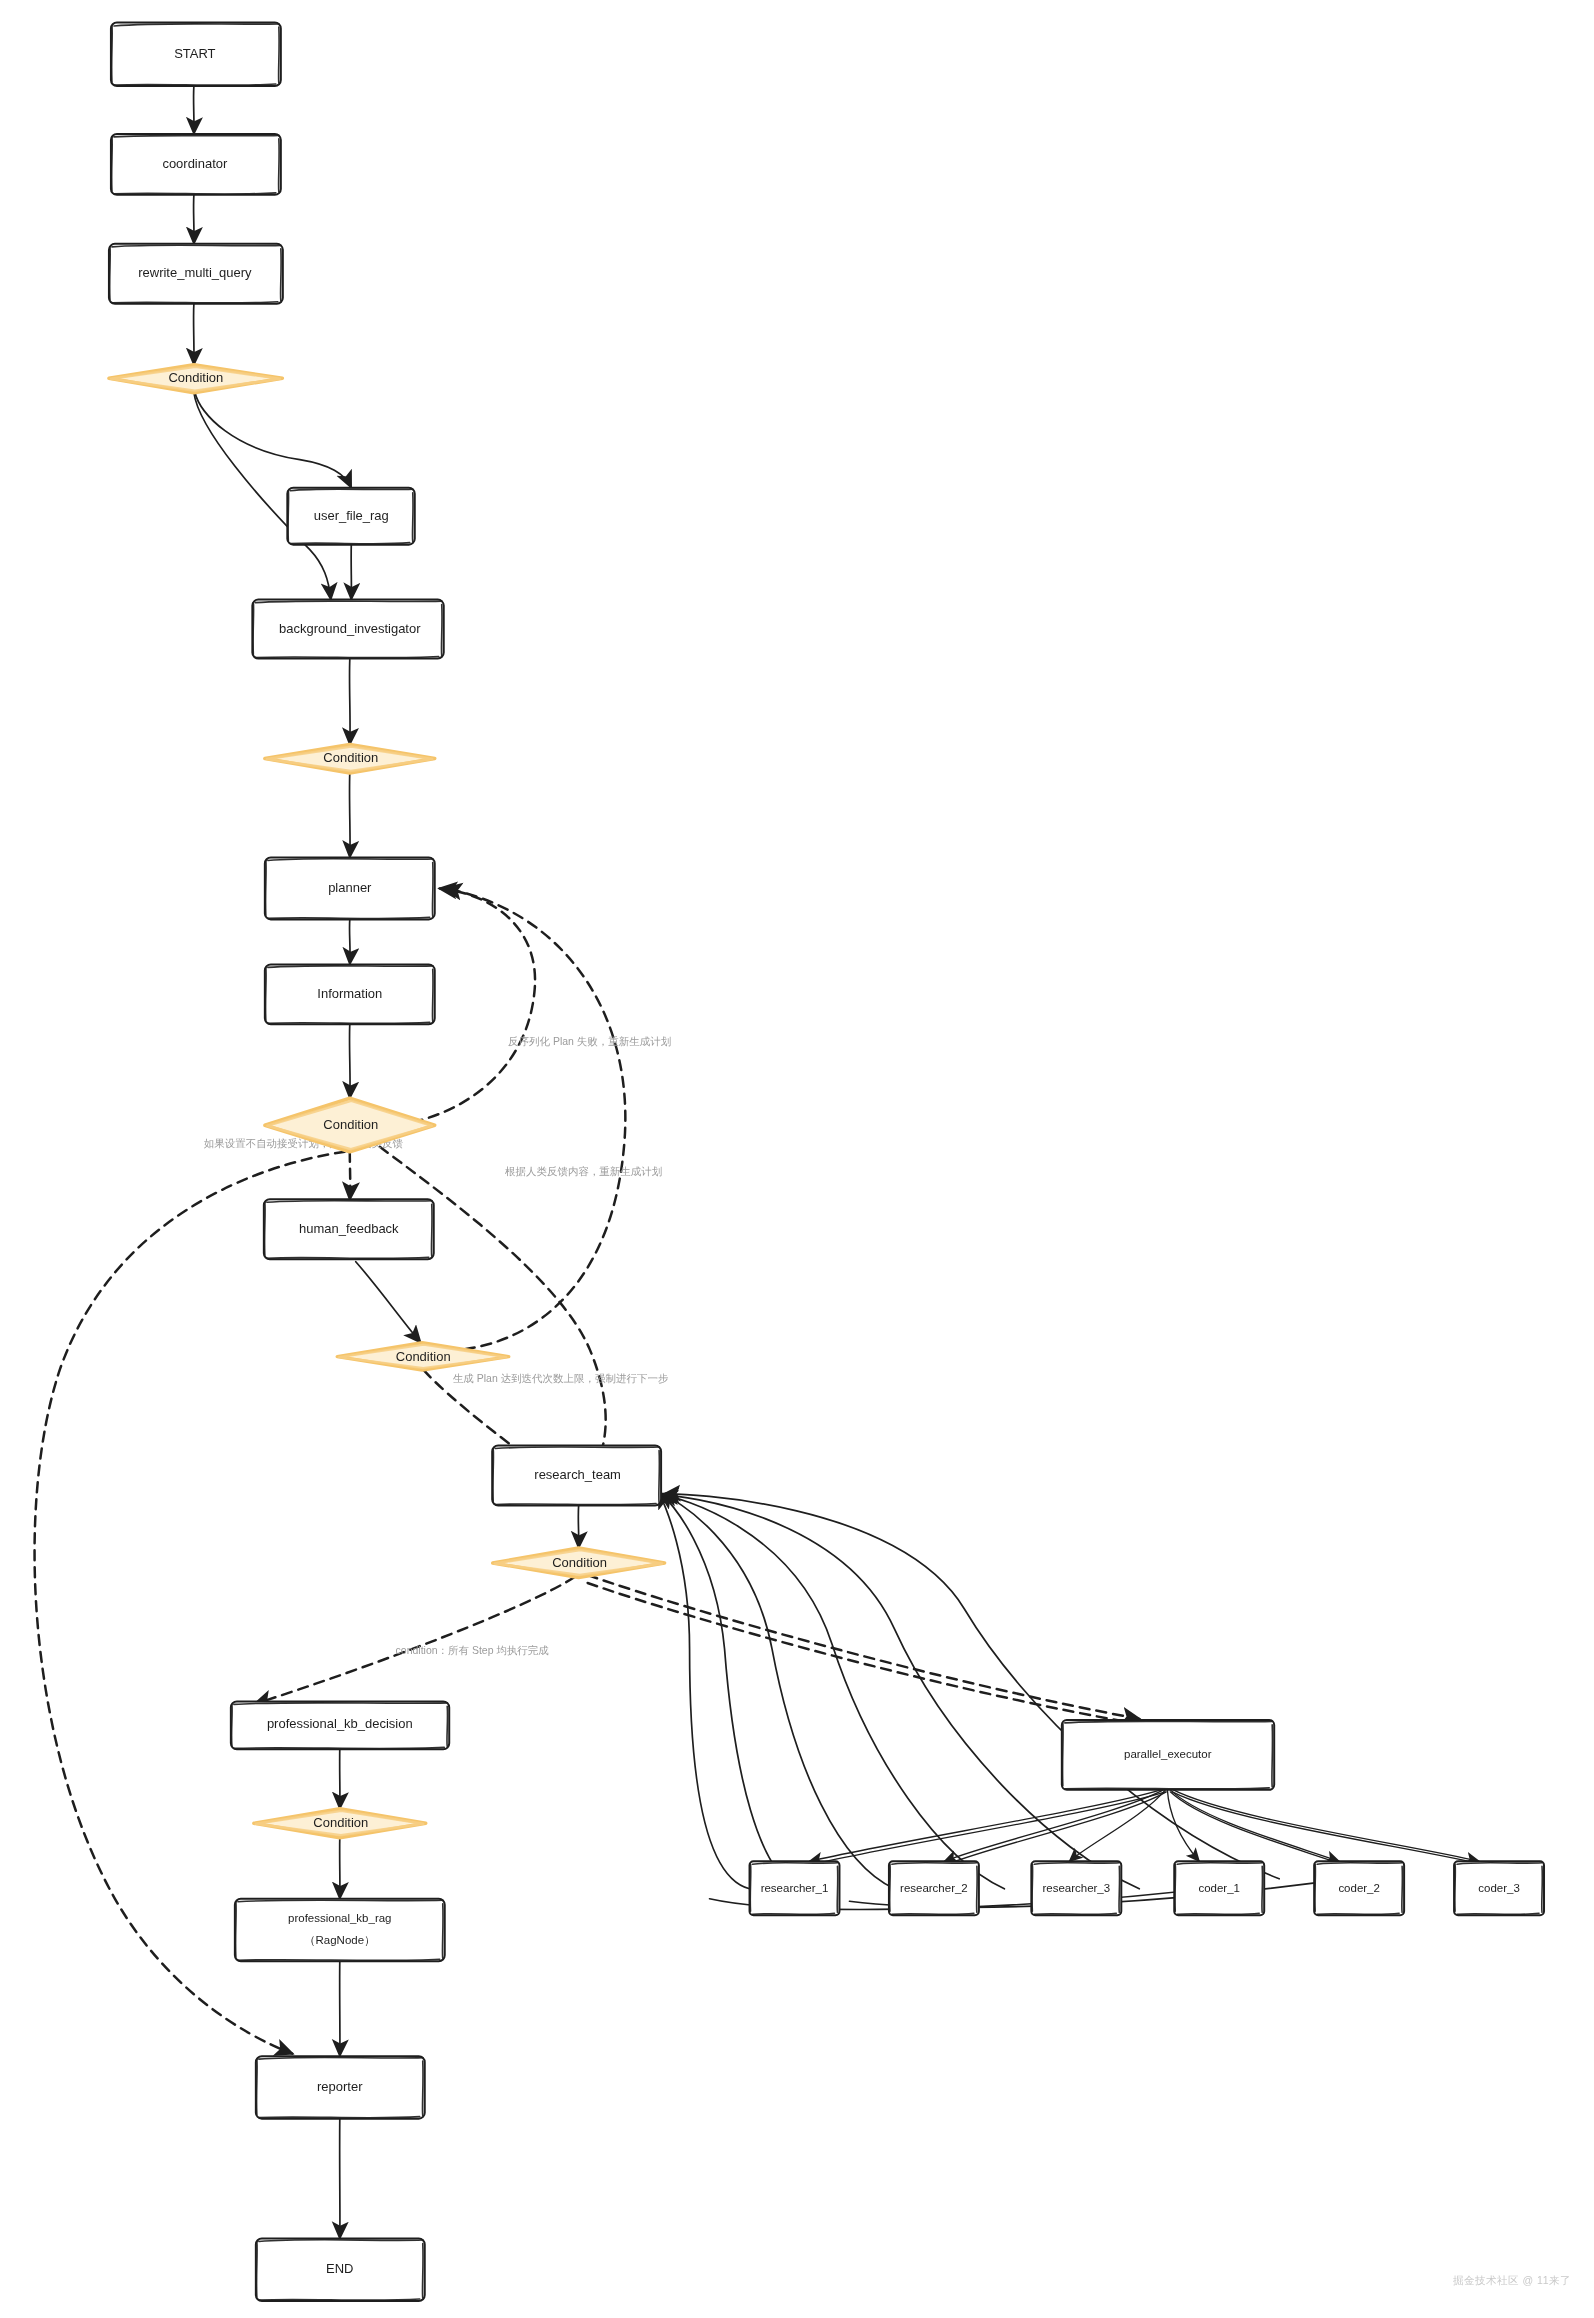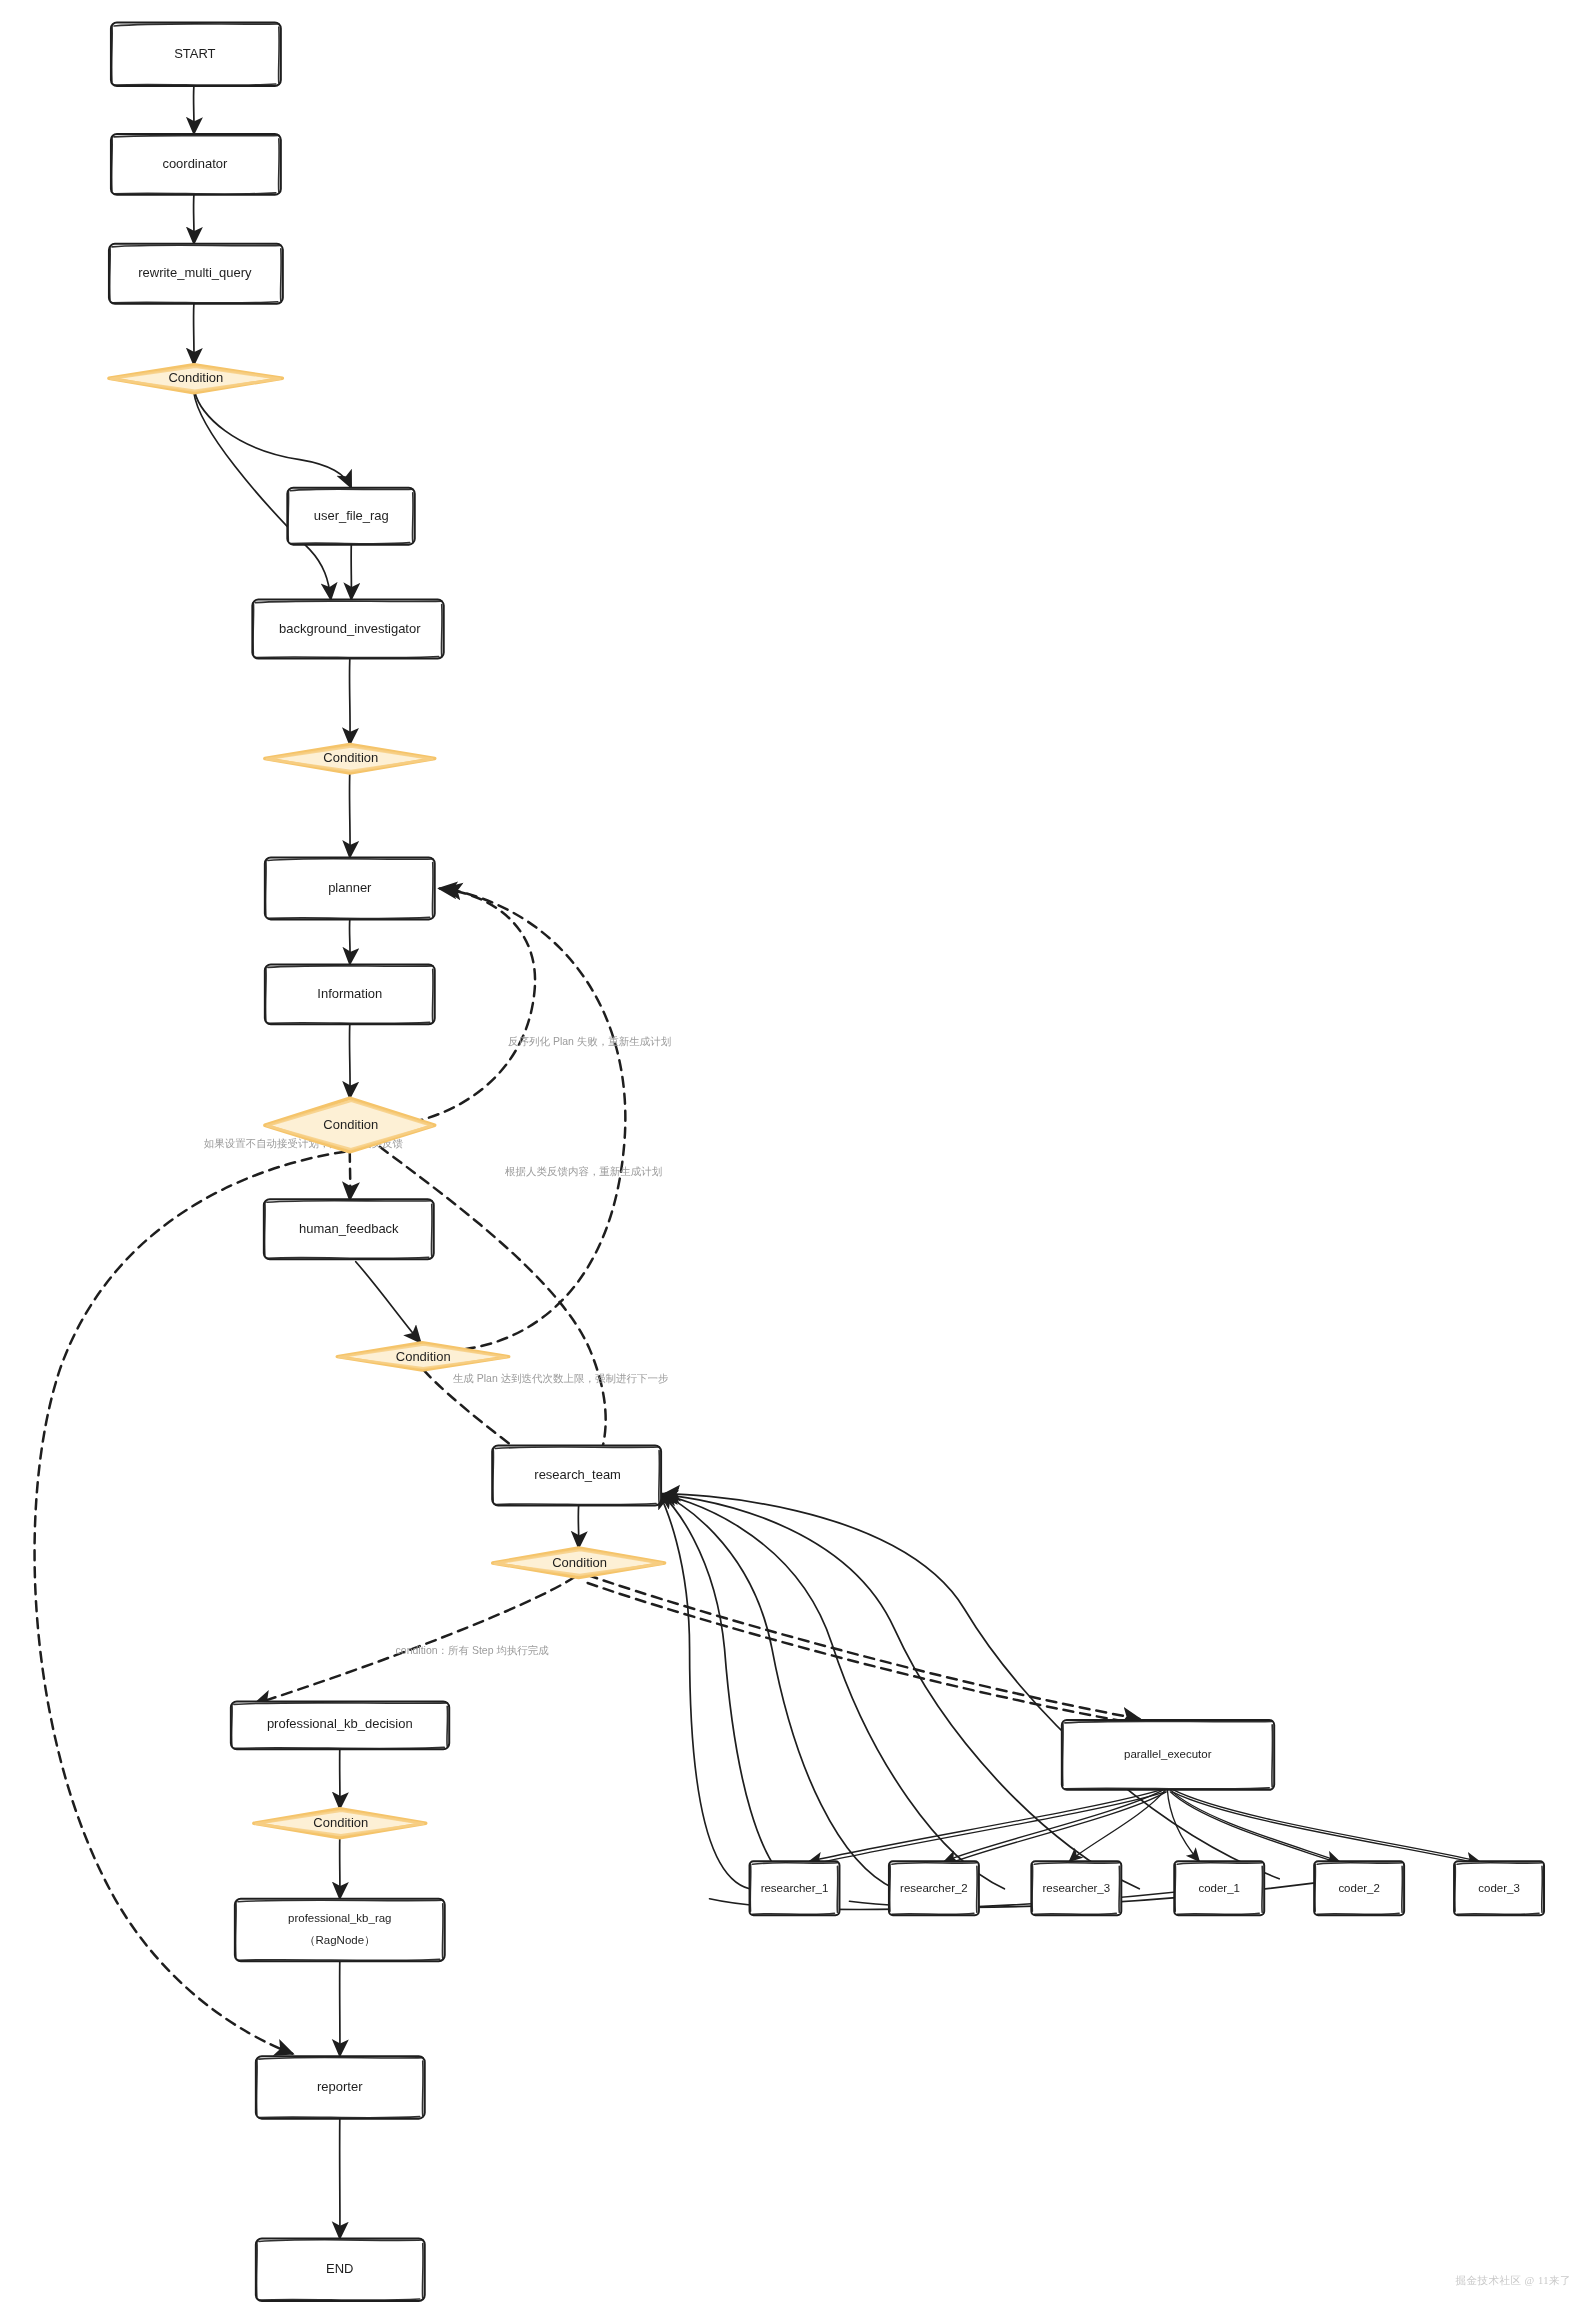--- a/index.html
+++ b/index.html
@@ -84,21 +84,21 @@
     font-size: 21px;
     fill: #9b9b9b;
     text-anchor: middle;
     dominant-baseline: middle;
     white-space: pre;
   }
   .watermark {
     position: absolute;
     right: 24px;
     bottom: 31px;
-    font-family: Liberation Serif, serif;
+    font-family: Liberation Sans, sans-serif;
     font-size: 10.5px;
     color: #c9c9c9;
     letter-spacing: 0.5px;
     user-select: none;
   }
 </style>
 </head>
 <body>
 
 <div id="canvas">

